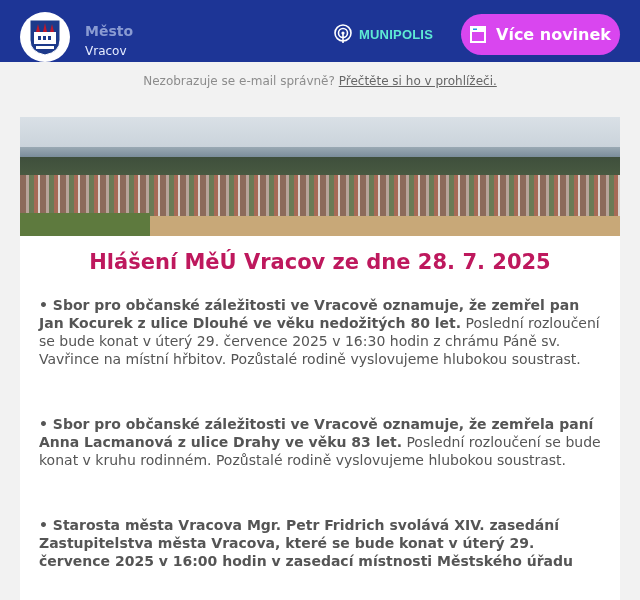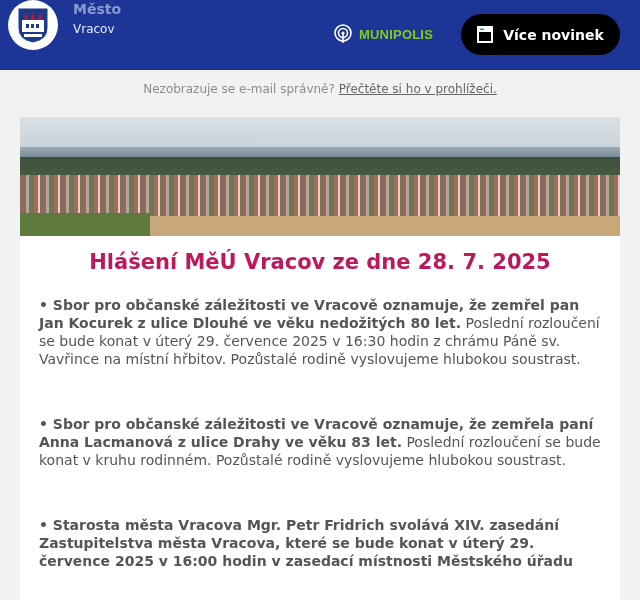--- a/index.html
+++ b/index.html
@@ -1,25 +1,25 @@
 <!DOCTYPE html>
 <html><head>
 <meta charset="utf-8">
 <style>
   * { box-sizing: border-box; margin: 0; padding: 0; }
   html, body { width: 640px; height: 600px; overflow: hidden; }
   body { background: #f2f2f2; font-family: "DejaVu Sans", sans-serif; }
-  .header { height: 70px; background: #1d3596; display: flex; align-items: flex-start; padding: 0 8px; position: relative; }
+  .header { height: 62px; background: #1d3596; display: flex; align-items: flex-end; padding: 0 20px; position: relative; }
   .logo { width: 50px; height: 50px; border-radius: 50%; background: #fff; display: flex; align-items: center; justify-content: center; }
   .town { margin-left: 15px; display: flex; flex-direction: column; justify-content: center; }
   .town .lbl { color: #8a9bd2; font-weight: bold; font-size: 14px; line-height: 18px; }
   .town .name { color: #e6ecff; font-size: 12px; line-height: 22px; }
-  .munipolis { position: absolute; left: 333px; top: 24px; display: flex; align-items: center; color: #84cc16; font-weight: bold; font-size: 13px; font-family: "Liberation Sans", sans-serif; letter-spacing: 0.2px; }
+  .munipolis { position: absolute; left: 333px; top: 24px; display: flex; align-items: center; color: #5eead4; font-weight: bold; font-size: 13px; font-family: "Liberation Sans", sans-serif; letter-spacing: 0.2px; }
   .munipolis svg { margin-right: 6px; }
-  .more-btn { position: absolute; left: 461px; top: 14px; width: 159px; height: 41px; border-radius: 21px; background: #000000; display: flex; align-items: center; justify-content: center; color: #fff; font-weight: bold; font-size: 14px; cursor: pointer; }
+  .more-btn { position: absolute; left: 461px; top: 14px; width: 159px; height: 41px; border-radius: 21px; background: #d946ef; display: flex; align-items: center; justify-content: center; color: #fff; font-weight: bold; font-size: 16px; cursor: pointer; }
   .more-btn svg { margin-right: 10px; }
   .notice { text-align: center; font-size: 12px; color: #8c8c8c; margin-top: 12px; height: 14px; line-height: 14px; }
   .notice a { color: #666; text-decoration: underline; }
   .card { position: absolute; left: 20px; top: 117px; width: 600px; height: 500px; background: #fff; }
   .hero { width: 600px; height: 119px; position: relative; overflow: hidden; }
   .hero .sky { position: absolute; left: 0; top: 0; width: 100%; height: 38px; background: linear-gradient(#d9e0e6, #c7d0d8); }
   .hero .hills { position: absolute; left: 0; top: 30px; width: 100%; height: 14px; background: linear-gradient(#9aa9b3, #6e8291); }
   .hero .forest { position: absolute; left: 0; top: 40px; width: 100%; height: 22px; background: linear-gradient(#3f4f3c, #4a5c42); }
   .hero .town-img { position: absolute; left: 0; top: 58px; width: 100%; height: 42px; background:
      repeating-linear-gradient(90deg, #8c6a5a 0 6px, #b8a49a 6px 9px, #6b7a55 9px 14px, #a66a56 14px 18px, #d9d2cc 18px 20px); }

